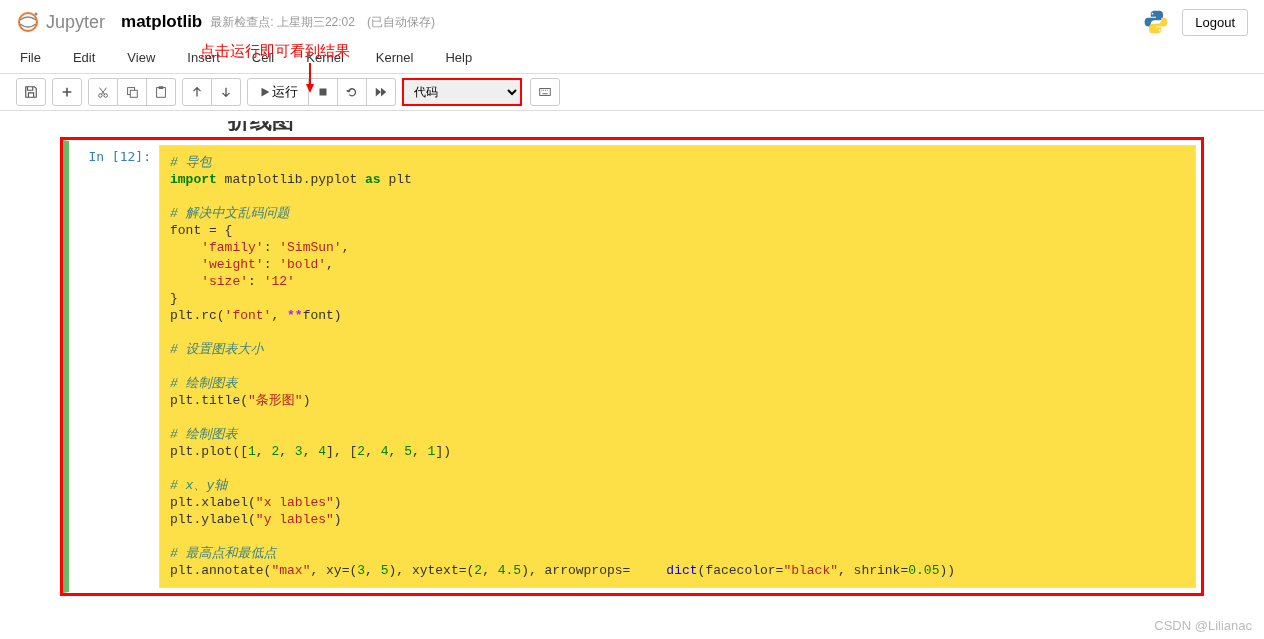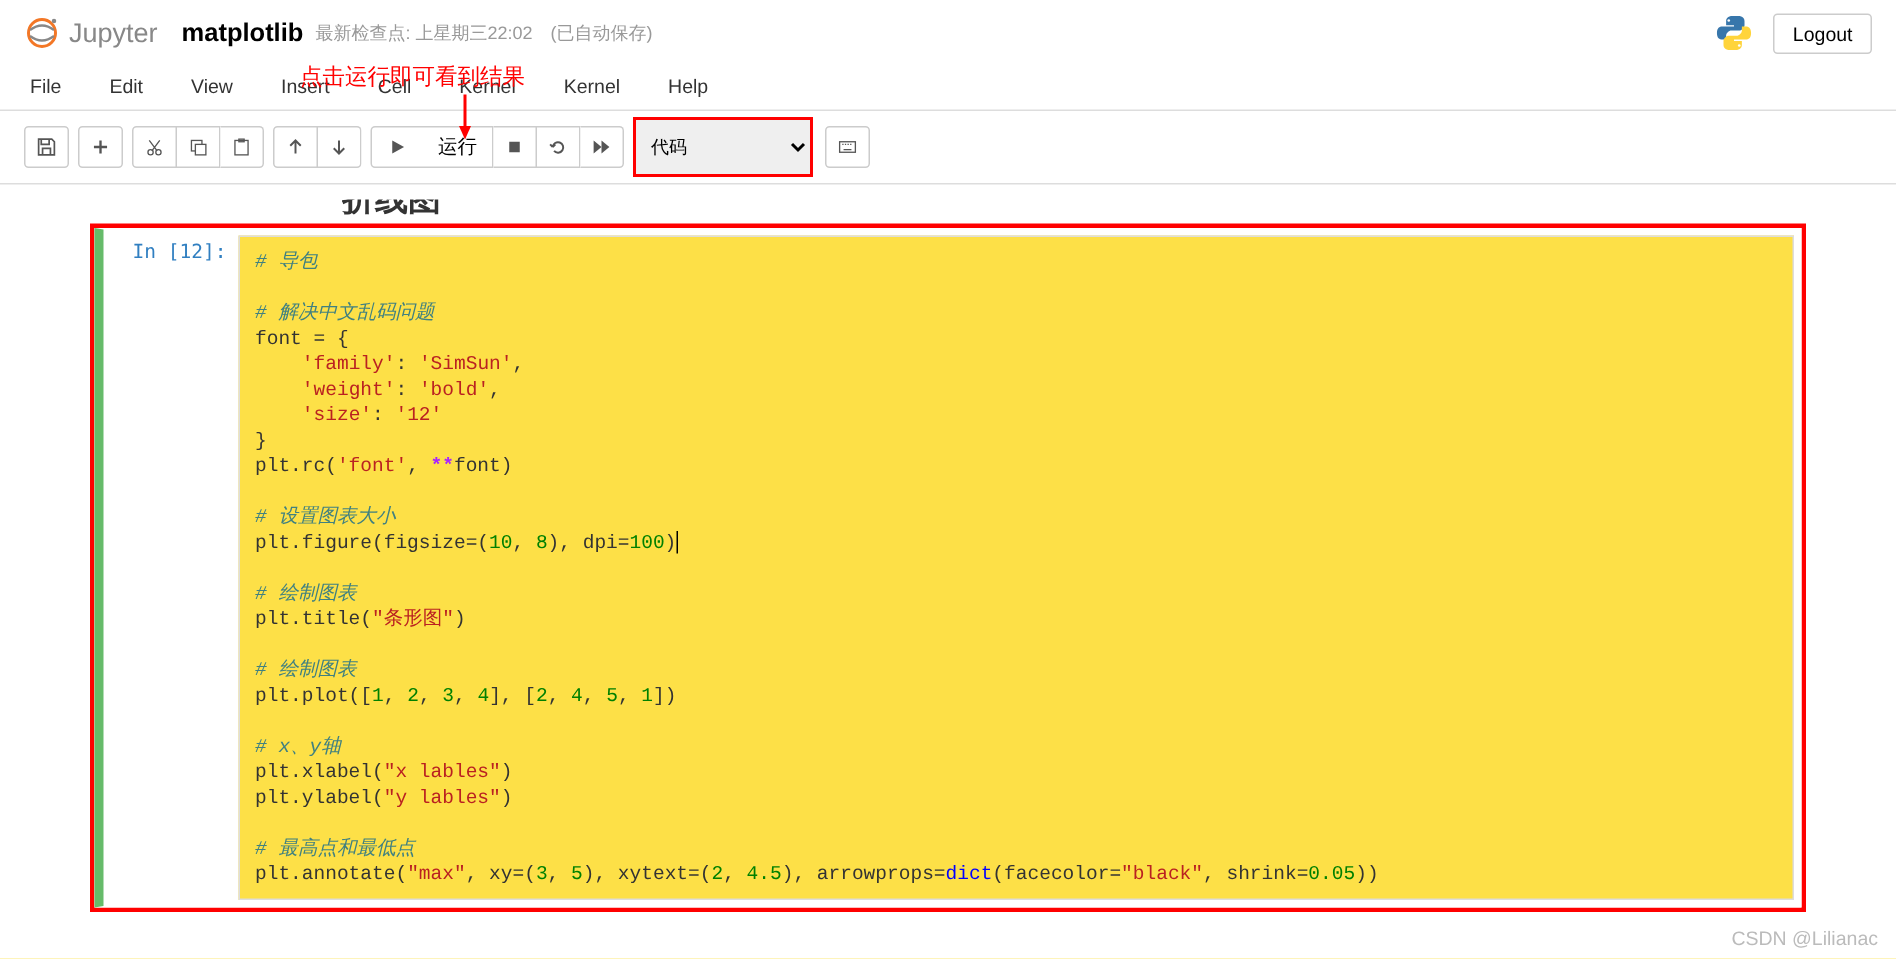--- a/index.html
+++ b/index.html
@@ -25,34 +25,34 @@
 .pencil-icon { width: 14px; height: 14px; cursor: pointer; }
 .kernel-name { font-size: 13px; color: #333; border-left: 1px solid #ccc; padding-left: 8px; }
 .kernel-status { width: 12px; height: 12px; border: 1.5px solid #888; border-radius: 50%; }
 .toolbar { display: flex; align-items: center; padding: 4px 16px; gap: 0; border-bottom: 1px solid #ddd; }
 .btn-group { display: flex; margin-right: 6px; }
 .tool-btn { border: 1px solid #ccc; background: #fff; padding: 4px 7px; cursor: pointer; min-width: 28px; height: 28px; display: flex; align-items: center; justify-content: center; font-size: 13px; }
 .tool-btn + .tool-btn { border-left: none; }
 .btn-group .tool-btn:first-child { border-radius: 3px 0 0 3px; }
 .btn-group .tool-btn:last-child { border-radius: 0 3px 3px 0; }
 .btn-group .tool-btn:only-child { border-radius: 3px; }
-.run-btn { padding: 4px 10px; gap: 20px; }
-.cell-type { border: 2px solid #ff0000; padding: 3px 6px; width: 120px; height: 40px; font-size: 12px; margin-right: 8px; }
+.run-btn { padding: 4px 10px; gap: 0; }
+.cell-type { border: 2px solid #ff0000; padding: 3px 6px; width: 120px; height: 28px; font-size: 12px; margin-right: 8px; }
 .heading-cut { font-size: 22px; font-weight: bold; margin: 4px 0 0 168px; height: 10px; overflow: hidden; line-height: 0; position: relative; top: -2px; }
 .notebook-area { padding: 8px 60px 0 60px; }
 .cell { display: flex; border: 1px solid transparent; border-left: 6px solid #66BB6A; background: #fff; position: relative; }
 .cell-outer-red { border: 3px solid #ff0000; margin-top: 4px; }
 .prompt { width: 90px; flex-shrink: 0; text-align: right; padding: 8px 8px 0 0; color: #307FC1; font-family: monospace; font-size: 13px; }
 .code-area { flex: 1; padding: 8px 10px; font-family: "Courier New", monospace; font-size: 13px; line-height: 17px; background: #fde047; border: 1px solid #ddd; margin: 4px 4px 4px 0; }
 .code-line { white-space: pre; }
 .c-comment { color: #408080; font-style: italic; }
 .c-keyword { color: #008000; font-weight: bold; }
 .c-string { color: #BA2121; }
 .c-number { color: #008000; }
-.c-builtin { color: #0000FF; }
+.c-builtin { color: #0000FF; margin-left: 36px; }
 .c-op { color: #AA22FF; font-weight: bold; }
 .watermark { position: absolute; bottom: 6px; right: 12px; color: #bbb; font-size: 13px; }
 .icon-svg { width: 14px; height: 14px; }
 .cursor-line { border-right: 1px solid #000; animation: blink 1s infinite; }
 </style>
 </head>
 <body>
 
 <div class="container">
 
@@ -184,31 +184,31 @@
     </div>
   </div>
 
   <div class="notebook-area">
     <div class="heading-cut">折线图</div>
     <div class="cell-outer-red">
       <div class="cell">
         <div class="prompt">In  [12]:</div>
         <div class="code-area">
 <div class="code-line"><span class="c-comment"># 导包</span></div>
+<div class="code-line"><span class="c-keyword">import</span><span> matplotlib.pyplot </span><span class="c-keyword">as</span><span> plt</span></div>
 <div class="code-line">&nbsp;</div>
 <div class="code-line"><span class="c-comment"># 解决中文乱码问题</span></div>
 <div class="code-line"><span>font = {</span></div>
 <div class="code-line"><span>    </span><span class="c-string">'family'</span><span>: </span><span class="c-string">'SimSun'</span><span>,</span></div>
 <div class="code-line"><span>    </span><span class="c-string">'weight'</span><span>: </span><span class="c-string">'bold'</span><span>,</span></div>
 <div class="code-line"><span>    </span><span class="c-string">'size'</span><span>: </span><span class="c-string">'12'</span></div>
 <div class="code-line"><span>}</span></div>
 <div class="code-line"><span>plt.rc(</span><span class="c-string">'font'</span><span>, </span><span class="c-op">**</span><span>font)</span></div>
 <div class="code-line">&nbsp;</div>
 <div class="code-line"><span class="c-comment"># 设置图表大小</span></div>
-<div class="code-line"><span>plt.figure(figsize=(</span><span class="c-number">10</span><span>, </span><span class="c-number">8</span><span>), dpi=</span><span class="c-number">100</span><span>)</span><span class="cursor-line"></span></div>
 <div class="code-line">&nbsp;</div>
 <div class="code-line"><span class="c-comment"># 绘制图表</span></div>
 <div class="code-line"><span>plt.title(</span><span class="c-string">"条形图"</span><span>)</span></div>
 <div class="code-line">&nbsp;</div>
 <div class="code-line"><span class="c-comment"># 绘制图表</span></div>
 <div class="code-line"><span>plt.plot([</span><span class="c-number">1</span><span>, </span><span class="c-number">2</span><span>, </span><span class="c-number">3</span><span>, </span><span class="c-number">4</span><span>], [</span><span class="c-number">2</span><span>, </span><span class="c-number">4</span><span>, </span><span class="c-number">5</span><span>, </span><span class="c-number">1</span><span>])</span></div>
 <div class="code-line">&nbsp;</div>
 <div class="code-line"><span class="c-comment"># x、y轴</span></div>
 <div class="code-line"><span>plt.xlabel(</span><span class="c-string">"x lables"</span><span>)</span></div>
 <div class="code-line"><span>plt.ylabel(</span><span class="c-string">"y lables"</span><span>)</span></div>

